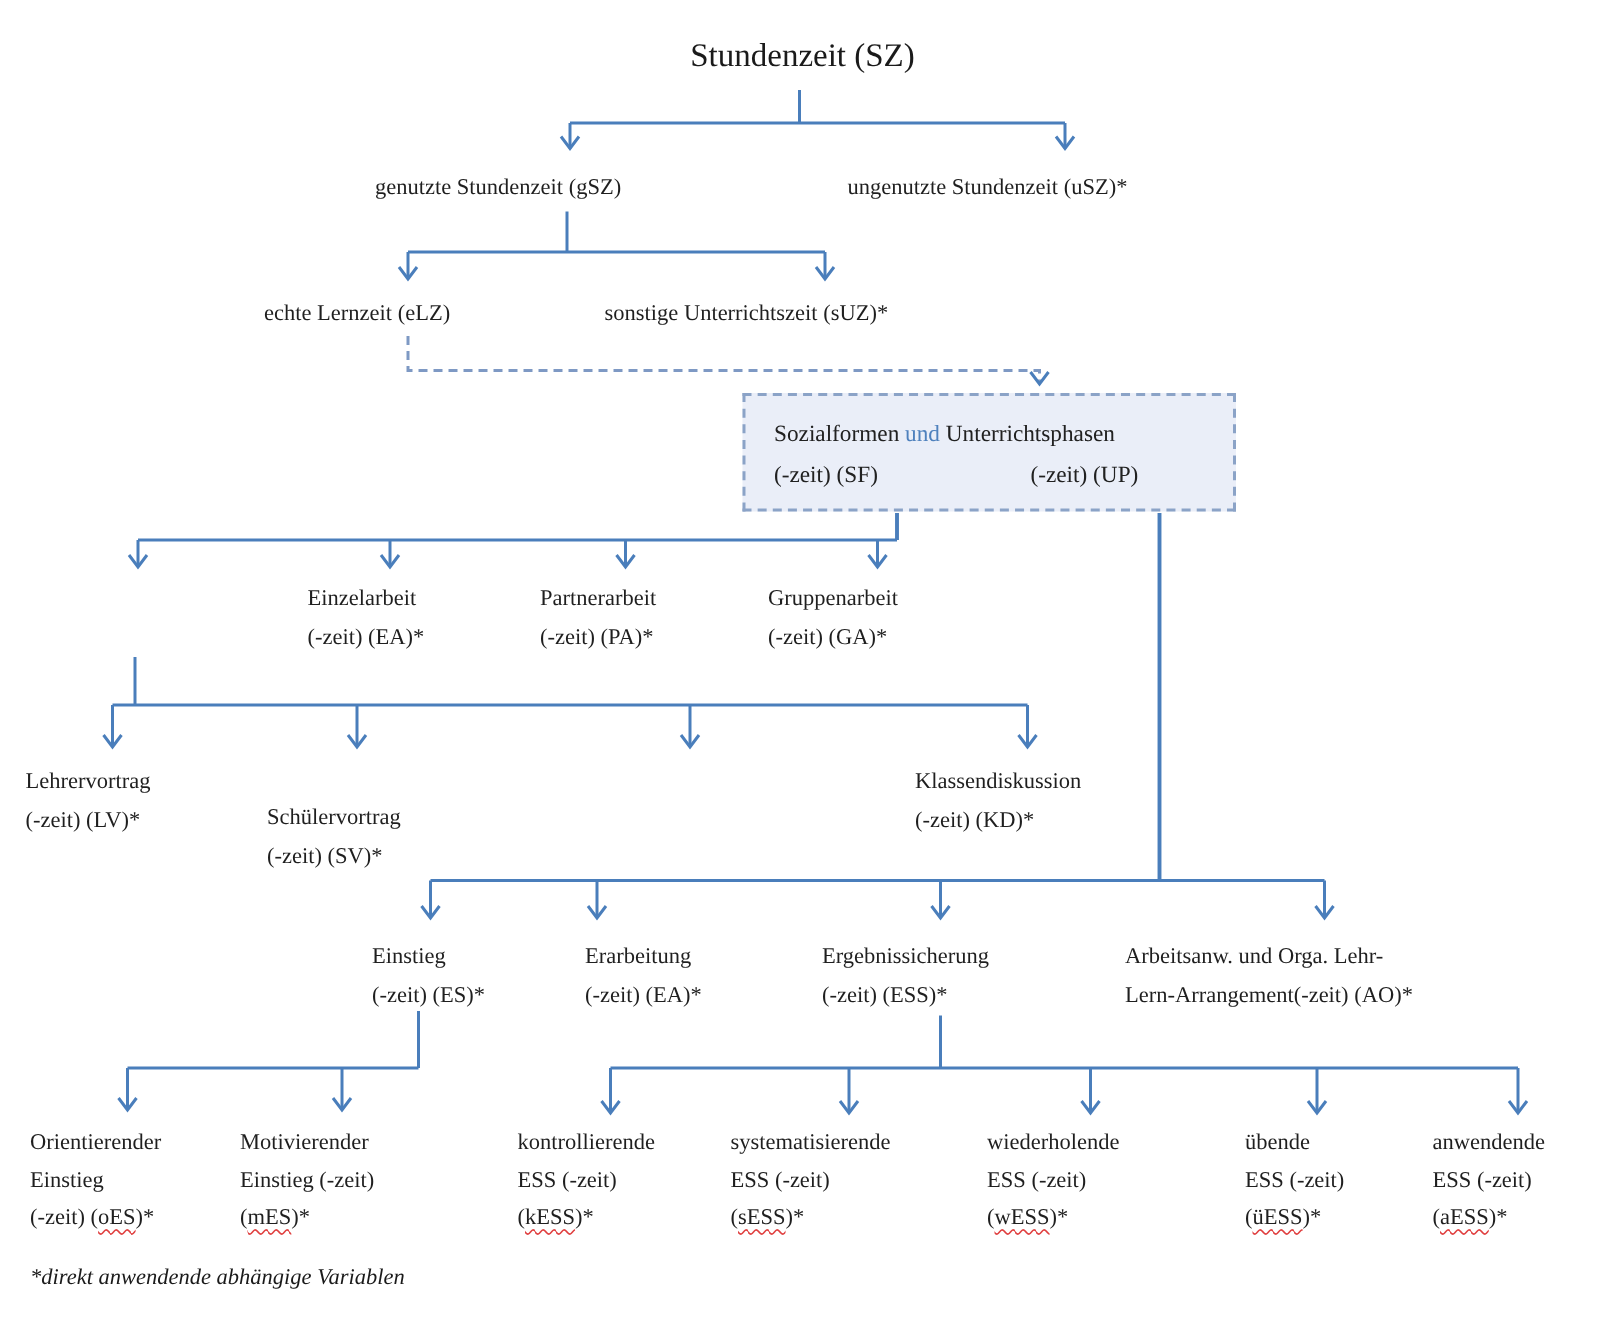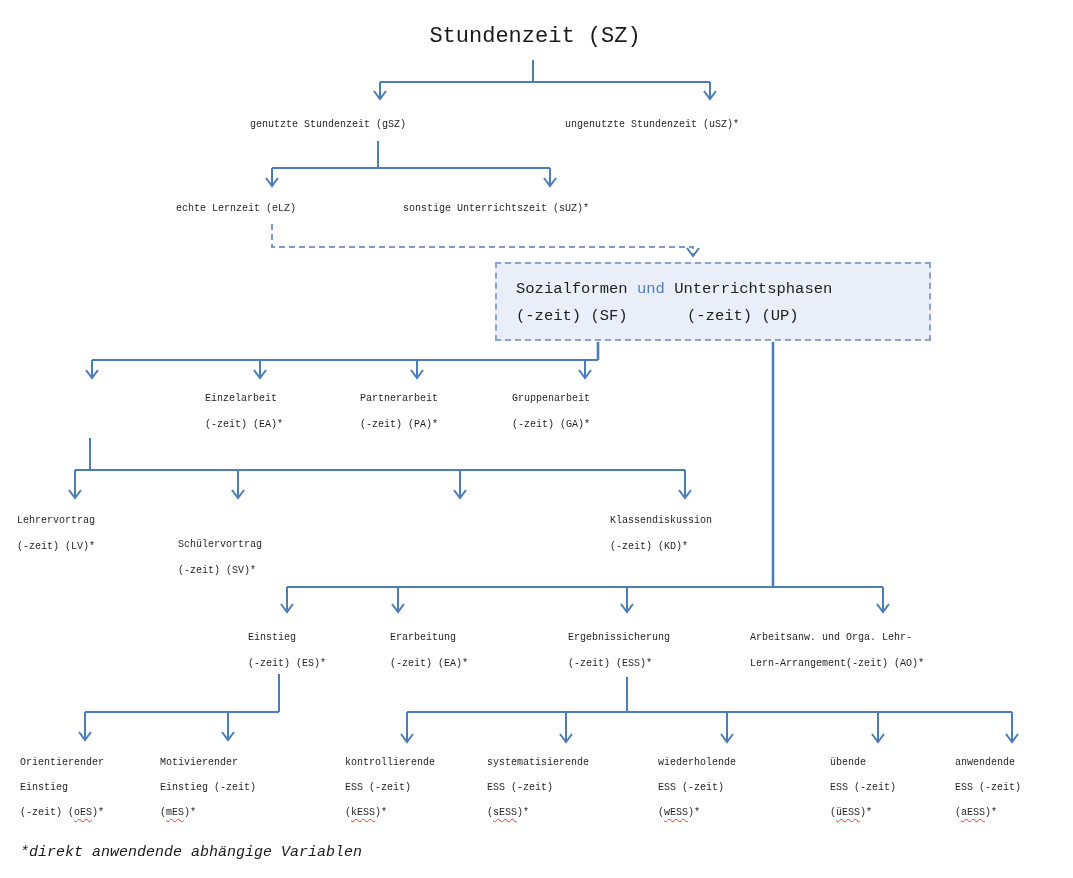--- a/index.html
+++ b/index.html
@@ -1,40 +1,40 @@
 <!DOCTYPE html>
 <html lang="de"><head>
 <meta charset="utf-8">
 <style>
   html,body{margin:0;padding:0;background:#ffffff;}
   #stage{
     position:relative;width:1073px;height:878px;background:#ffffff;
-    font-family:Liberation Mono, monospace;
+    font-family:Liberation Serif, serif;
     color:#212121;overflow:hidden;
   }
   #wires{position:absolute;left:0;top:0;width:1073px;height:878px;}
   #wires path{stroke:#4a7ebb;stroke-width:2;fill:none;}
   #wires path.thick{stroke-width:2.6;}
   #wires path.dash{stroke:#7e99c4;stroke-width:2;stroke-dasharray:6 4;}
   .node{
-    position:absolute;font-size:10px;line-height:26px;white-space:nowrap;
+    position:absolute;font-size:15px;line-height:26px;white-space:nowrap;
     color:#1f1f1f;
   }
   .node.lh25{line-height:25px;}
   .title{
     position:absolute;left:380px;top:24px;width:310px;text-align:center;
     font-size:22px;color:#1a1a1a;
   }
   .sq{
     text-decoration-line:underline;text-decoration-style:wavy;
     text-decoration-color:#e04040;text-decoration-thickness:1px;
     text-underline-offset:3px;
   }
   .phasebox{
-    position:absolute;left:495px;top:262px;width:436px;height:79px;
+    position:absolute;left:495px;top:262px;width:329px;height:79px;
     background:#eaeef8;border:2px dashed #8ba3c7;box-sizing:border-box;
     padding:12px 0 0 19px;font-size:15.5px;line-height:27px;white-space:nowrap;
   }
   .phasebox .inner{position:relative;}
   .phasebox .conj{color:#4f81bd;}
   .phasebox .up-abbr{position:absolute;left:171px;top:27px;}
   .footnote{
     position:absolute;left:20px;top:844px;font-size:15px;font-style:italic;
     color:#1a1a1a;white-space:nowrap;
   }
@@ -168,21 +168,21 @@
   </div>
 
   <div class="node" style="left:248px;top:625px">
     <div>Einstieg</div>
     <div>(-zeit) (ES)*</div>
   </div>
   <div class="node" style="left:390px;top:625px">
     <div>Erarbeitung</div>
     <div>(-zeit) (EA)*</div>
   </div>
-  <div class="node" style="left:568px;top:625px">
+  <div class="node" style="left:548px;top:625px">
     <div>Ergebnissicherung</div>
     <div>(-zeit) (ESS)*</div>
   </div>
   <div class="node" style="left:750px;top:625px">
     <div>Arbeitsanw. und Orga. Lehr-</div>
     <div>Lern-Arrangement(-zeit) (AO)*</div>
   </div>
 
   <div class="node lh25" style="left:20px;top:750px">
     <div>Orientierender</div>

